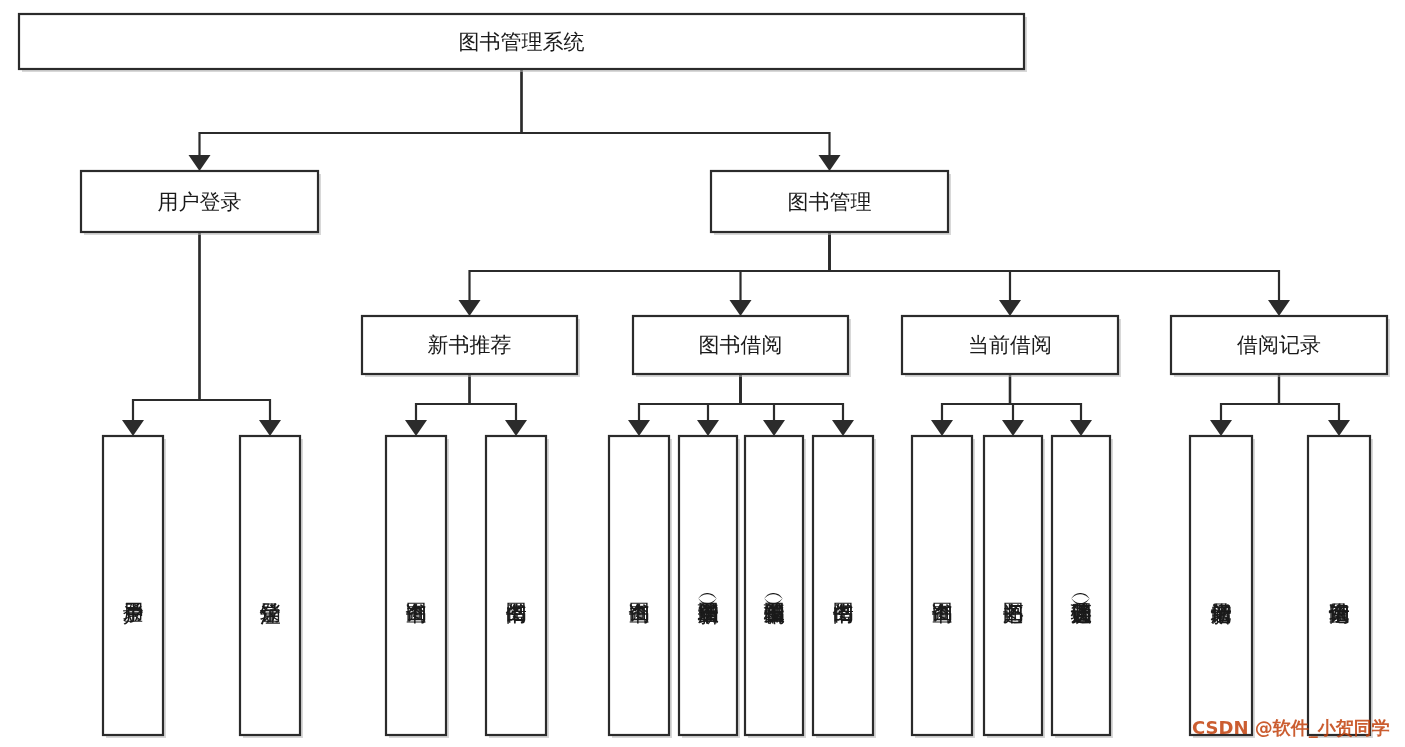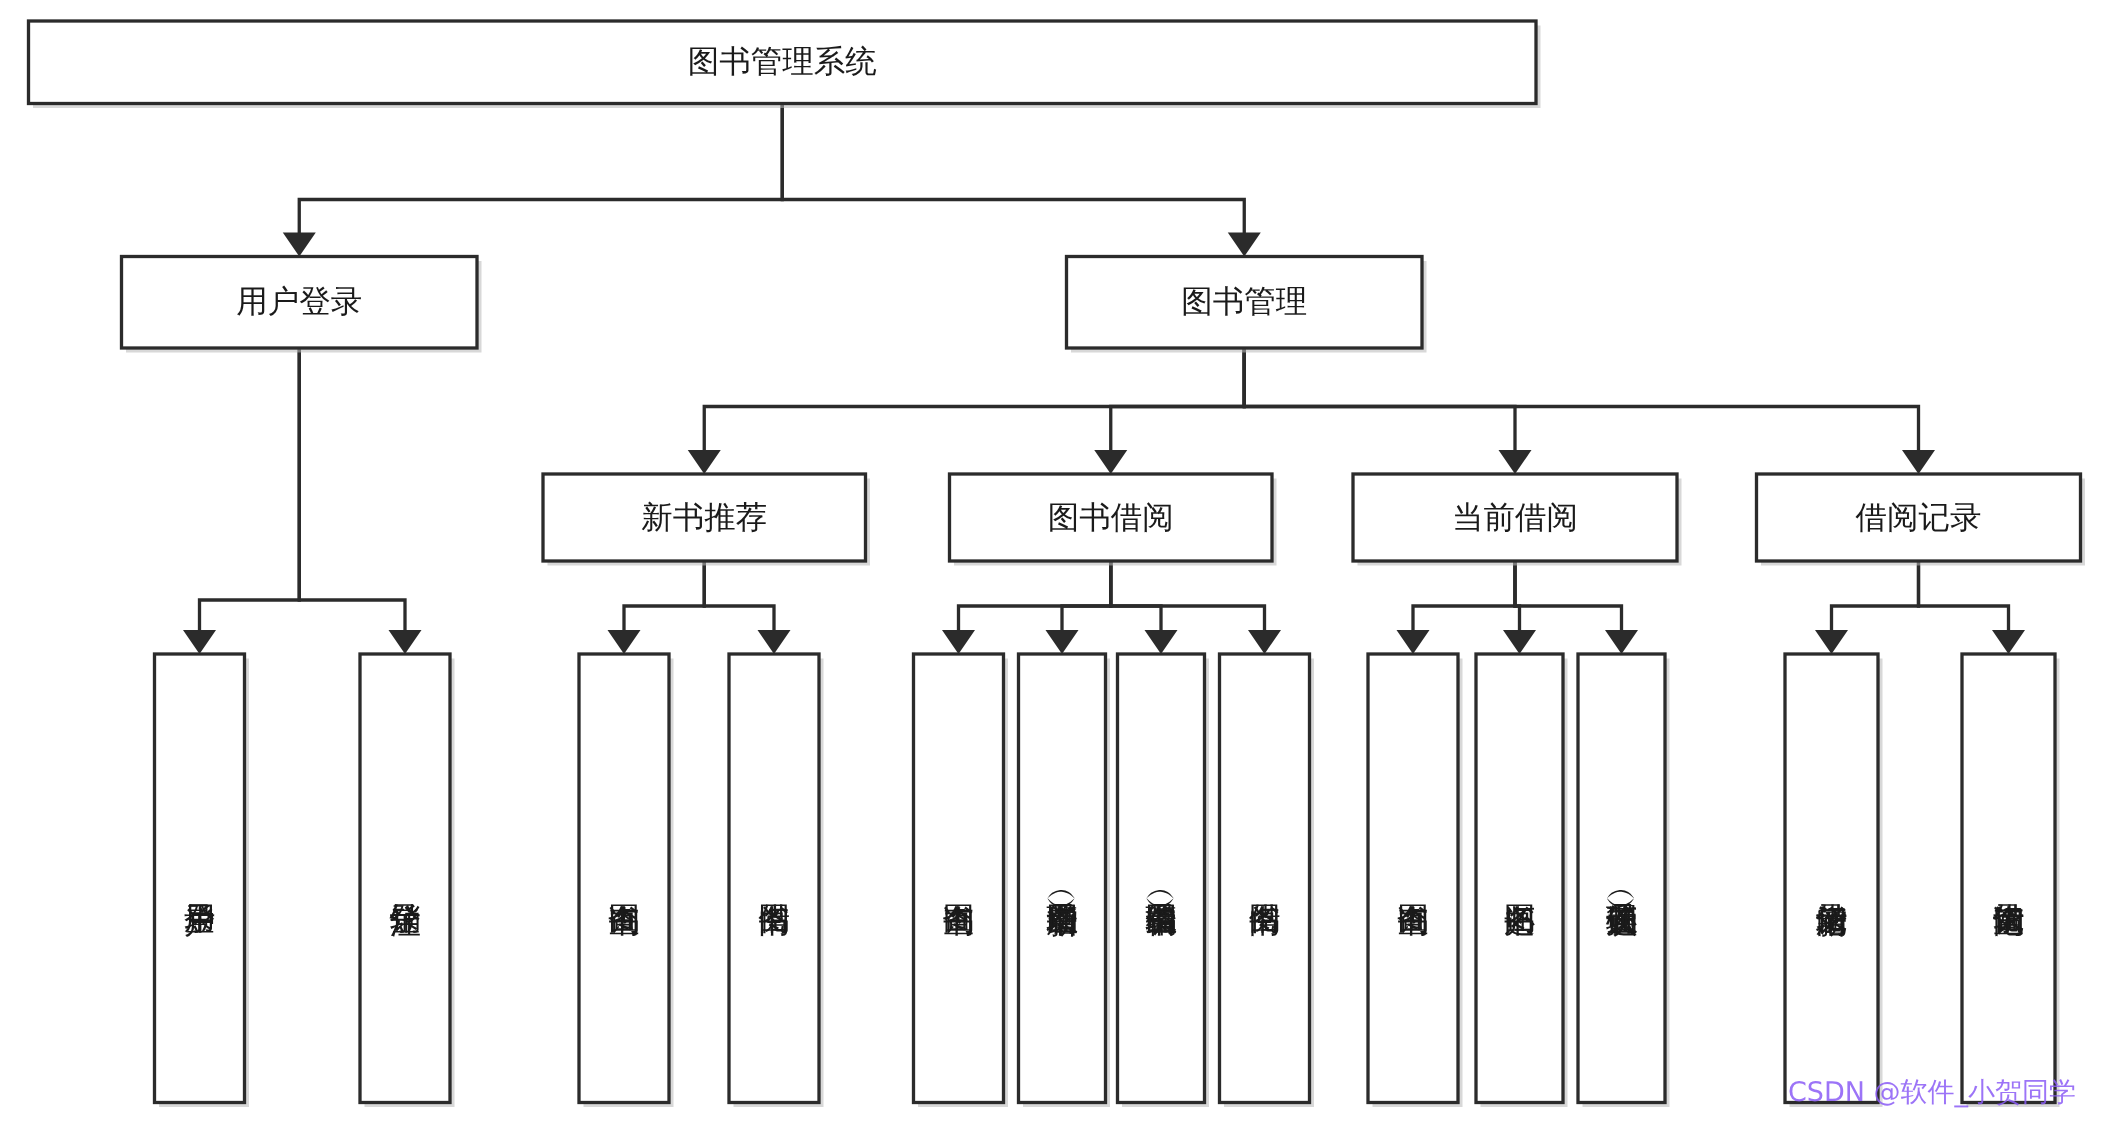--- a/index.html
+++ b/index.html
@@ -69,24 +69,25 @@
     writing-mode: vertical-rl;
     text-orientation: upright;
     white-space: nowrap;
     pointer-events: none;
     user-select: none;
   }
   .watermark {
     position: absolute;
     font-family: "DejaVu Sans", "Liberation Sans", sans-serif;
     font-size: 18px;
-    color: #8b5cf6;
+    color: #c2410c;
     opacity: 0.85;
     white-space: nowrap;
     user-select: none;
+    font-weight: bold;
   }
 </style>
 </head>
 <body>
 
 <div id="diagram-root">
   <svg class="diagram-canvas" id="diagram-svg" viewBox="0 0 1405 747">
       <g>
         <g>
           <path d="M 521.5 69 L 521.5 133 L 199.5 133 L 199.5 157" class="connector"></path>

